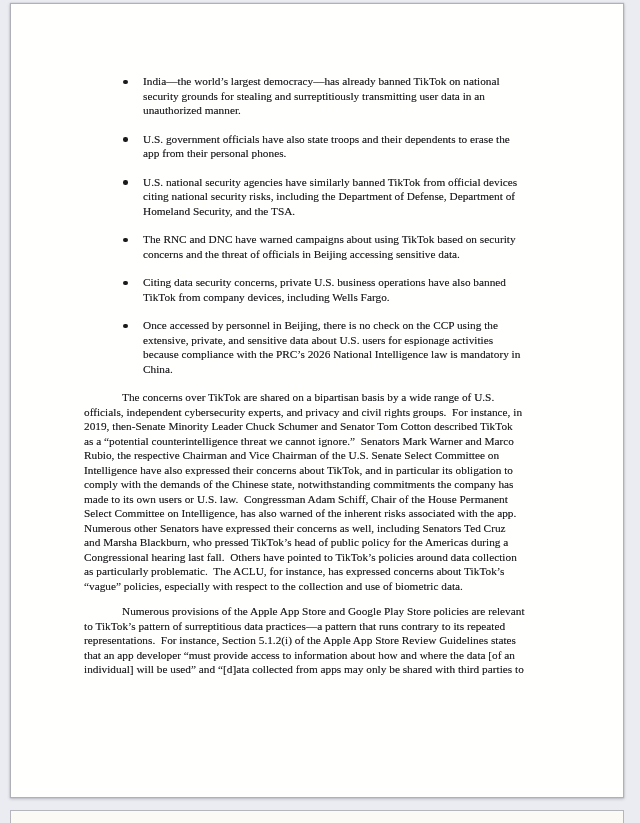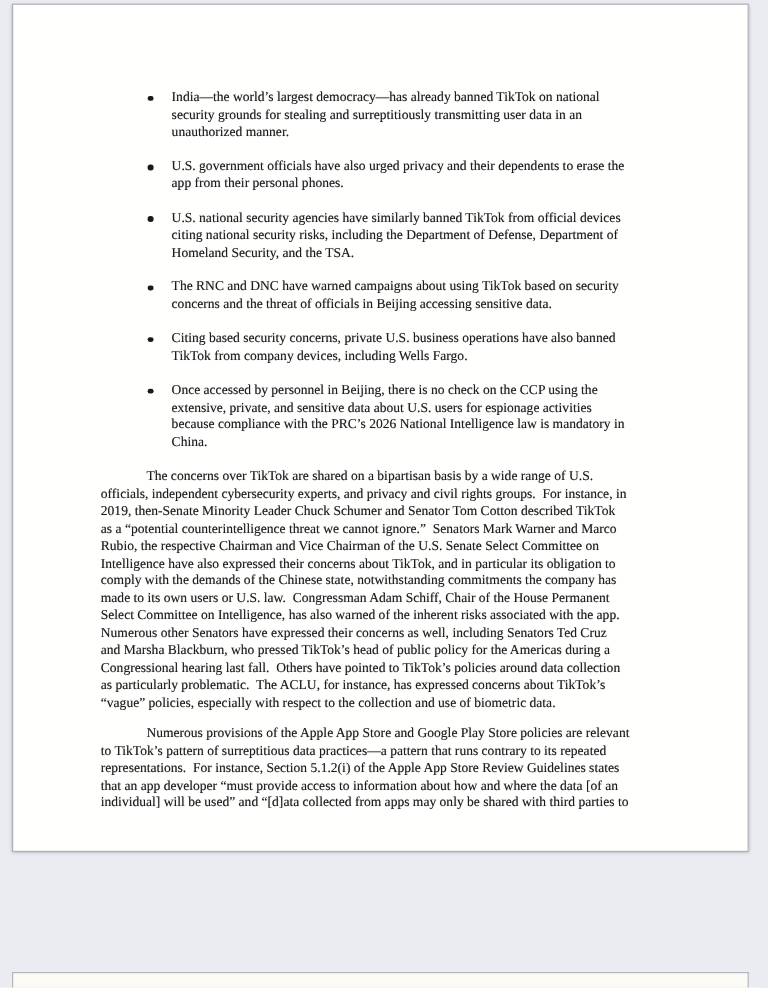--- a/index.html
+++ b/index.html
@@ -12,21 +12,21 @@
     position: relative;
     background: #ebecf1;
     overflow: hidden;
     font-family: "Liberation Serif", serif;
   }
   .doc-page {
     position: absolute;
     left: 10px;
     top: 3px;
     width: 614px;
-    height: 707px;
+    height: 795px;
     background: #fffffe;
     border: 1px solid #b0b0b9;
     box-shadow: 0 1px 3px rgba(70,70,85,0.28), 0 0 1px rgba(70,70,85,0.35);
     box-sizing: border-box;
   }
   .doc-content {
     position: absolute;
     left: 73px;
     top: 70px;
     color: #1d1d20;
@@ -78,37 +78,37 @@
 
     <div class="bullet-list">
       <div class="bullet-item">
         <span class="bullet-dot"></span>
         <span class="bullet-text">India—the world’s largest democracy—has already banned TikTok on national
 security grounds for stealing and surreptitiously transmitting user data in an
 unauthorized manner.</span>
       </div>
       <div class="bullet-item">
         <span class="bullet-dot"></span>
-        <span class="bullet-text">U.S. government officials have also urged privacy and their dependents to erase the
+        <span class="bullet-text">U.S. government officials have also state troops and their dependents to erase the
 app from their personal phones.</span>
       </div>
       <div class="bullet-item">
         <span class="bullet-dot"></span>
         <span class="bullet-text">U.S. national security agencies have similarly banned TikTok from official devices
 citing national security risks, including the Department of Defense, Department of
 Homeland Security, and the TSA.</span>
       </div>
       <div class="bullet-item">
         <span class="bullet-dot"></span>
         <span class="bullet-text">The RNC and DNC have warned campaigns about using TikTok based on security
 concerns and the threat of officials in Beijing accessing sensitive data.</span>
       </div>
       <div class="bullet-item">
         <span class="bullet-dot"></span>
-        <span class="bullet-text">Citing based security concerns, private U.S. business operations have also banned
+        <span class="bullet-text">Citing data security concerns, private U.S. business operations have also banned
 TikTok from company devices, including Wells Fargo.</span>
       </div>
       <div class="bullet-item">
         <span class="bullet-dot"></span>
         <span class="bullet-text">Once accessed by personnel in Beijing, there is no check on the CCP using the
 extensive, private, and sensitive data about U.S. users for espionage activities
 because compliance with the PRC’s 2026 National Intelligence law is mandatory in
 China.</span>
       </div>
     </div>

